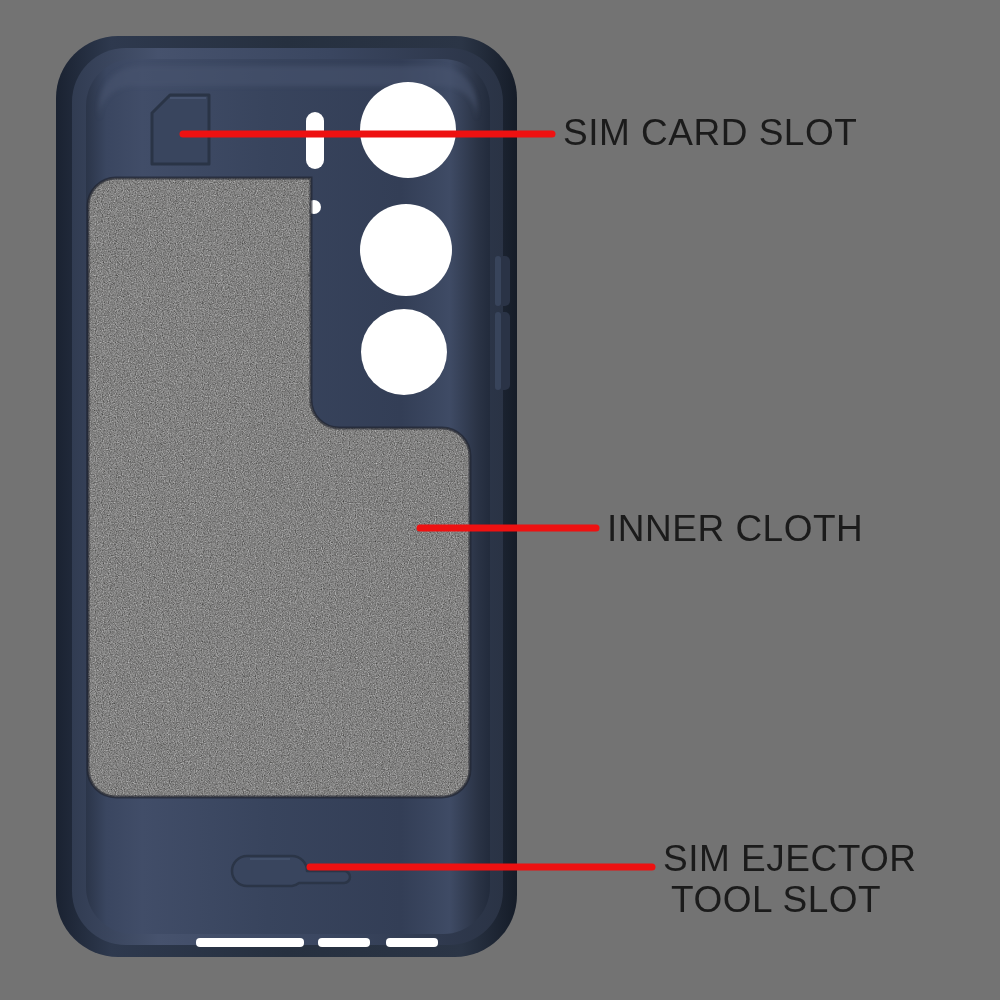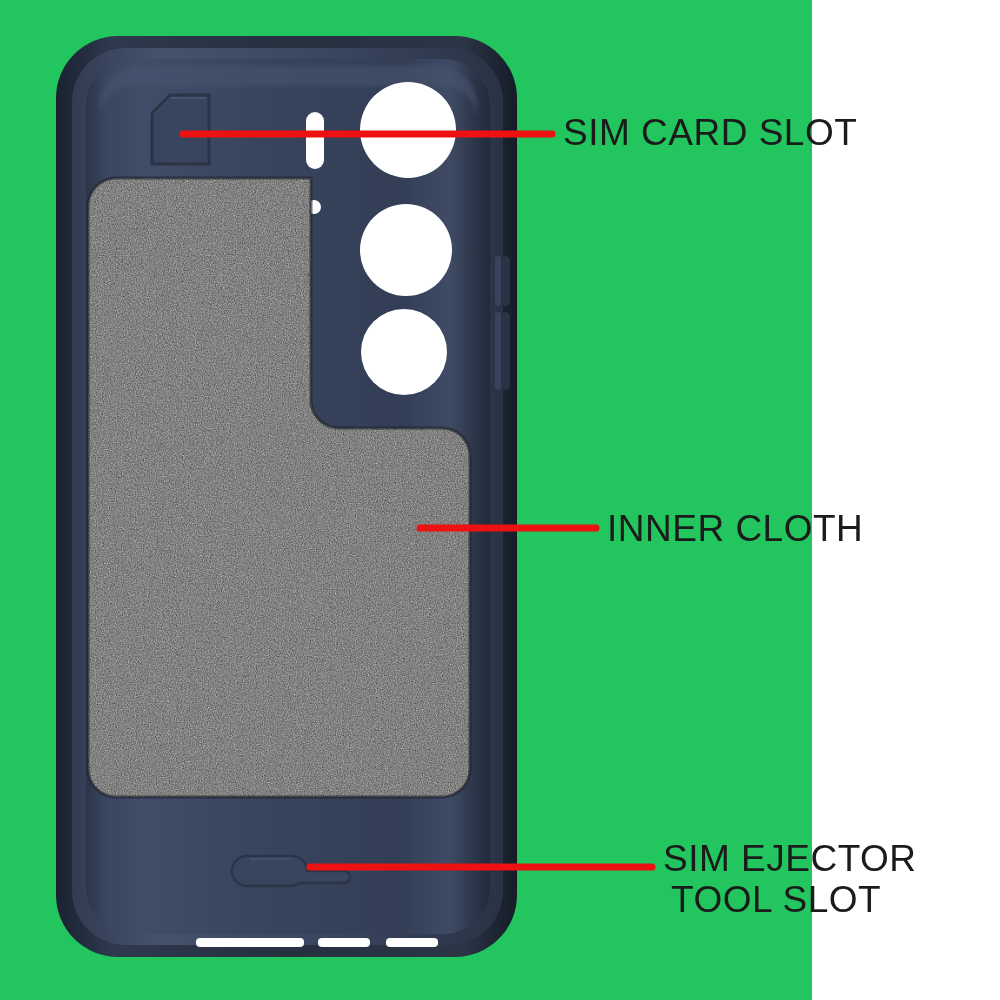--- a/index.html
+++ b/index.html
@@ -9,23 +9,23 @@
     background: #ffffff;
   }
   body {
     width: 1000px;
     height: 1000px;
     font-family: "Liberation Sans", sans-serif;
     overflow: hidden;
   }
   #stage {
     position: relative;
-    width: 812px;
+    width: 1000px;
     height: 1000px;
-    background: #22c55e;
+    background: #737373;
   }
   #diagram-svg {
     position: absolute;
     left: 0;
     top: 0;
     width: 1000px;
     height: 1000px;
   }
   .callout-label {
     position: absolute;

